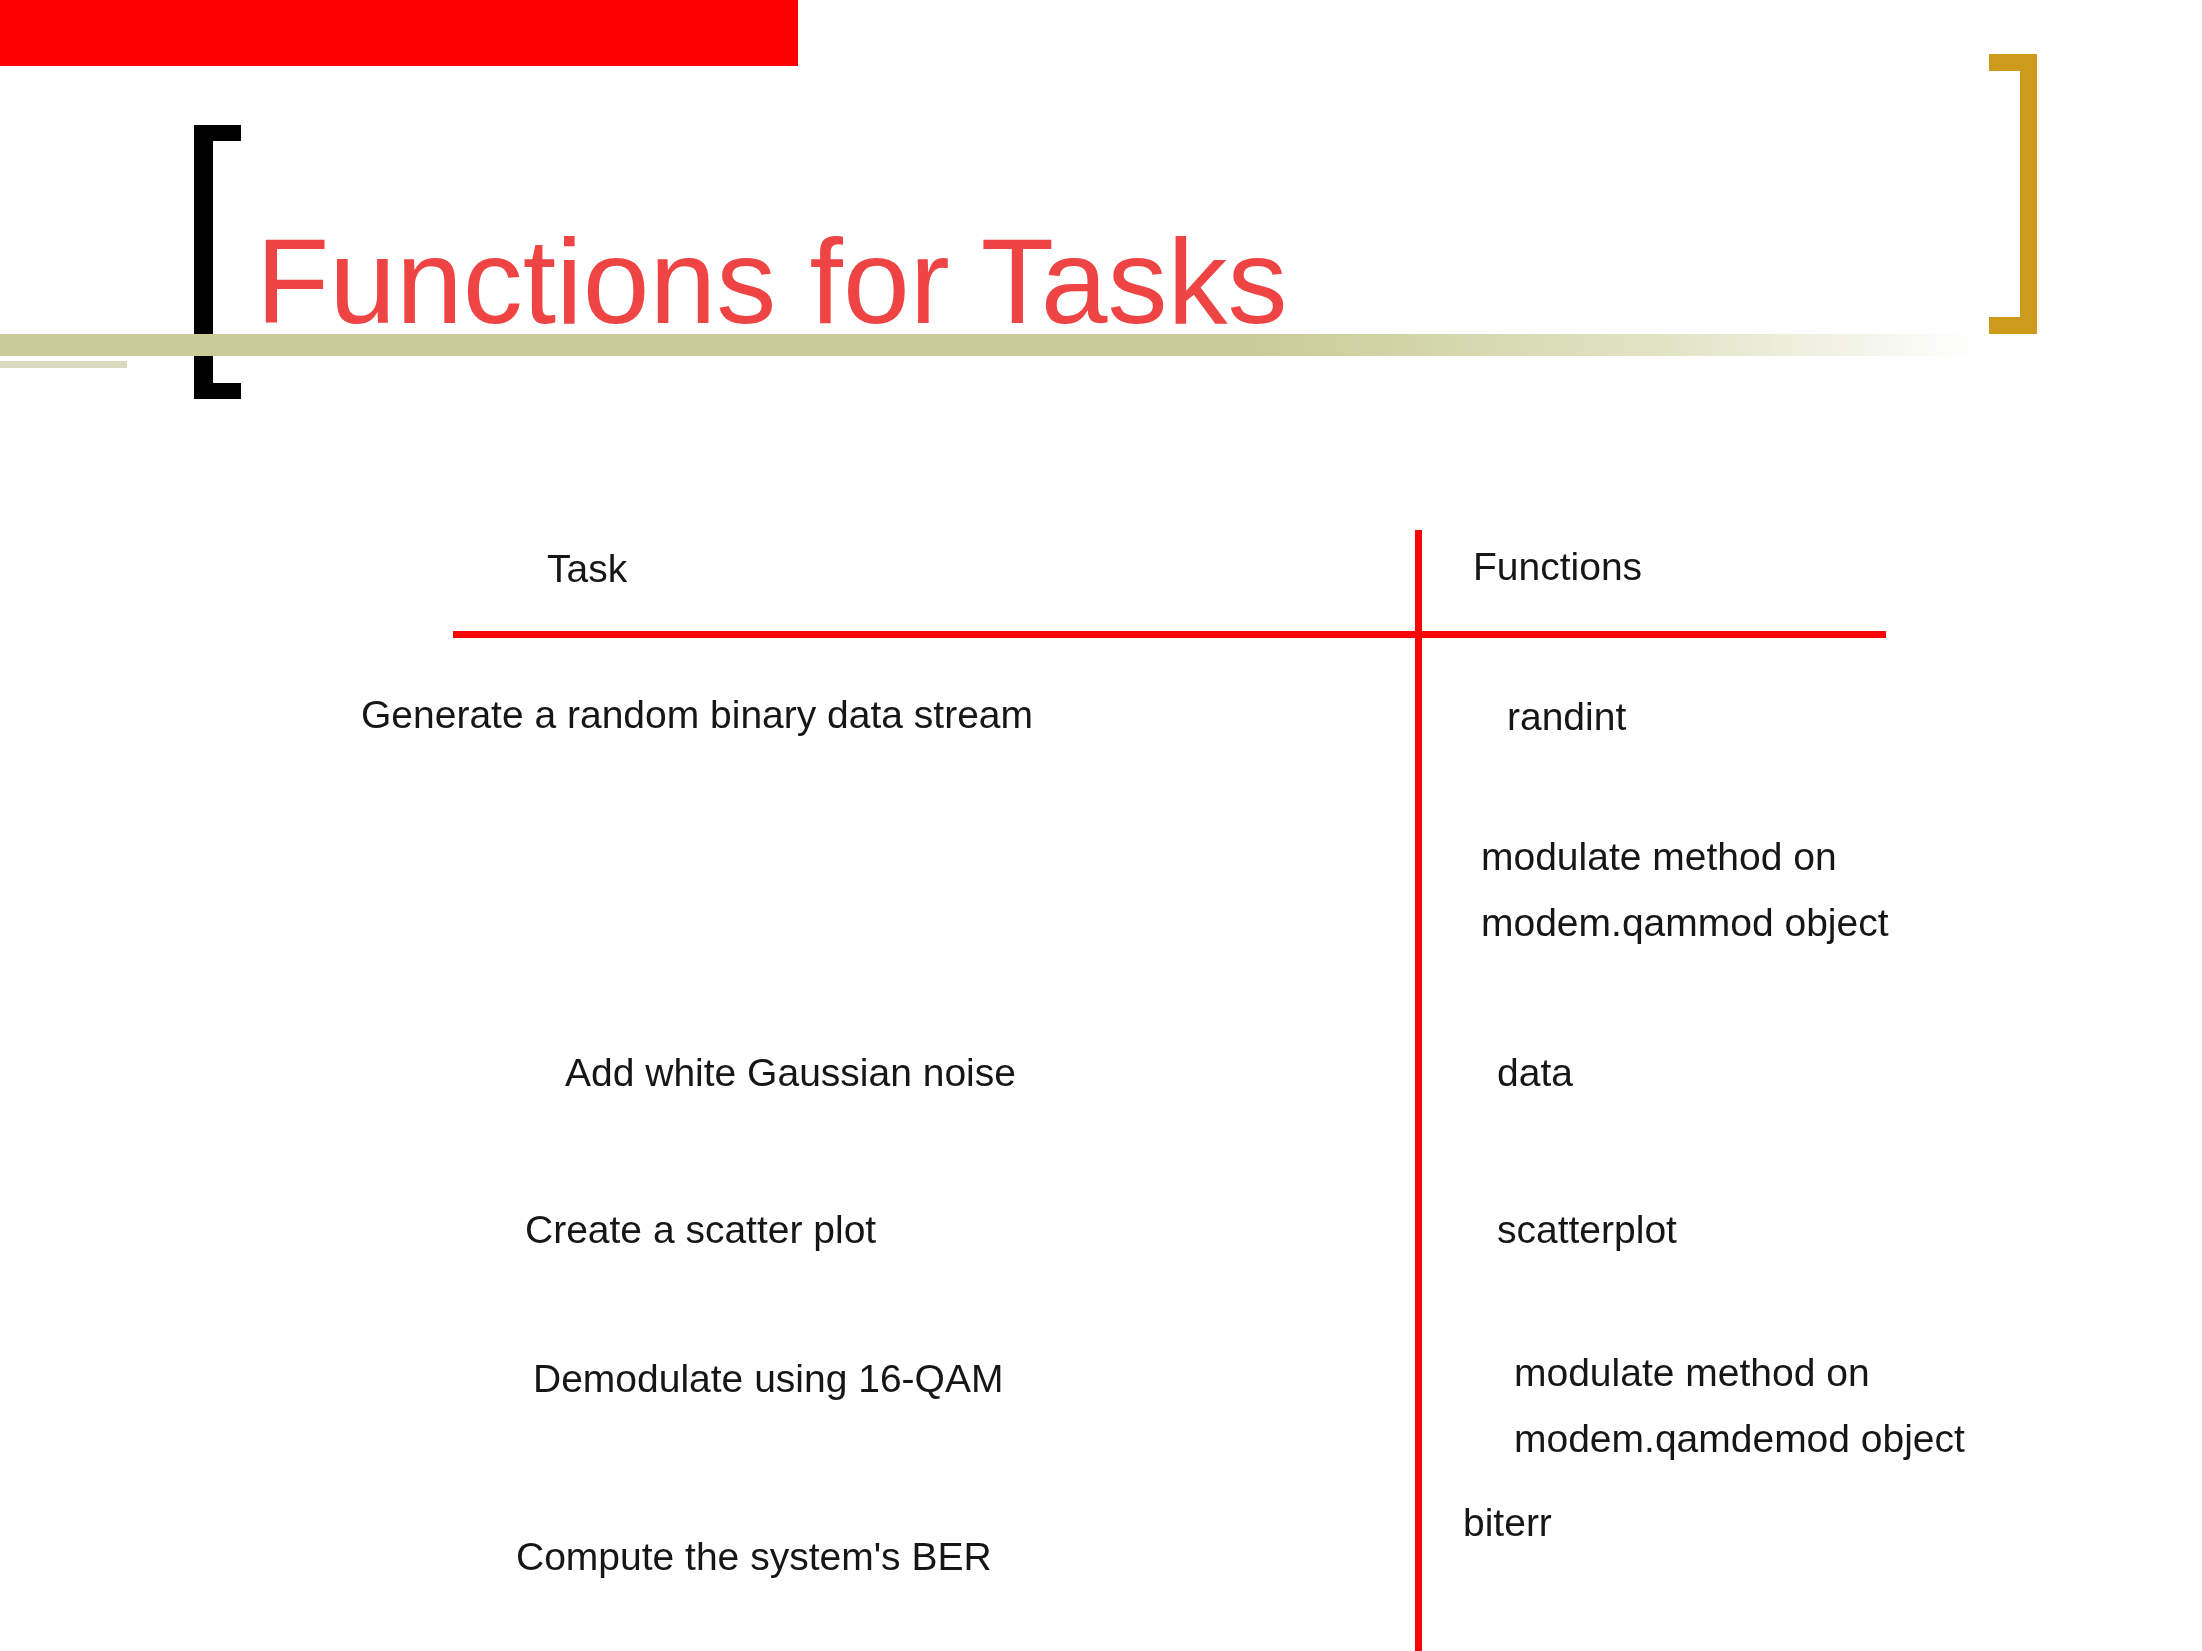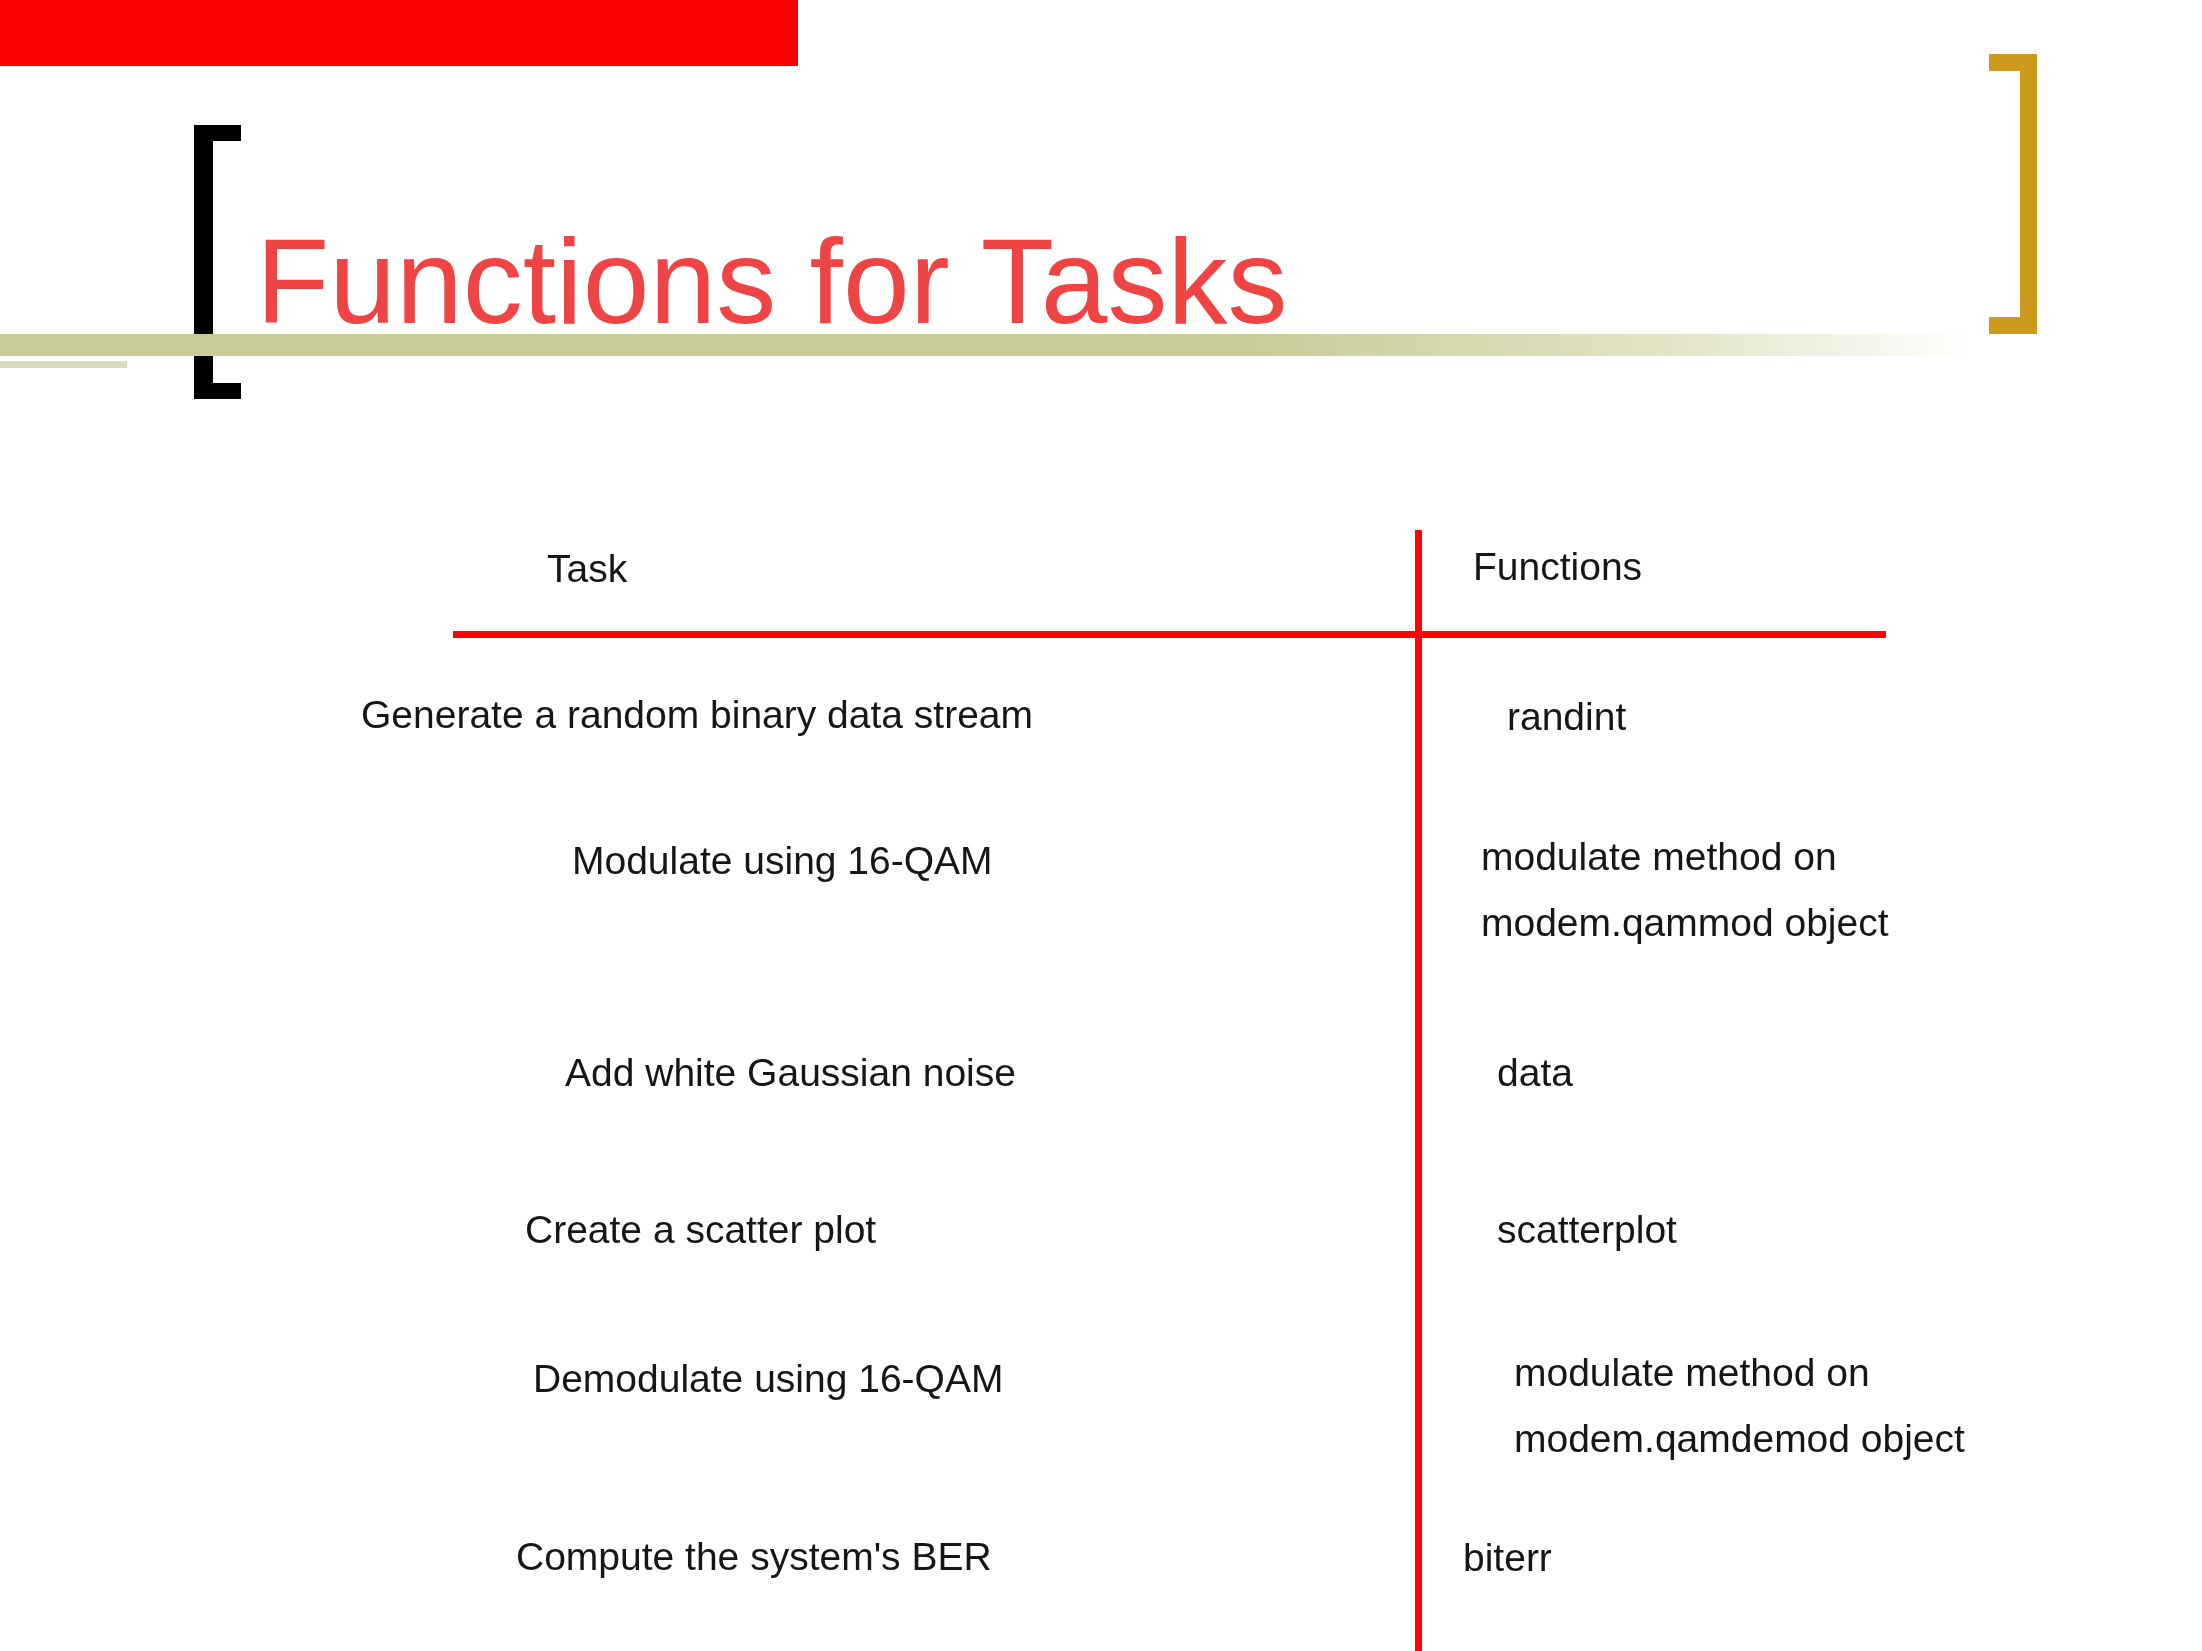--- a/index.html
+++ b/index.html
@@ -94,21 +94,21 @@
   .r2-task { left: 565px;  top: 1053px; }
   .r2-fn   { left: 1497px; top: 1053px; }
 
   .r3-task { left: 525px;  top: 1210px; }
   .r3-fn   { left: 1497px; top: 1210px; }
 
   .r4-task { left: 533px;  top: 1359px; text-align: center; }
   .r4-fn   { left: 1514px; top: 1340px; }
 
   .r5-task { left: 516px;  top: 1537px; }
-  .r5-fn   { left: 1463px; top: 1538px; text-align: right; }
+  .r5-fn   { left: 1463px; top: 1503px; text-align: right; }
 </style>
 </head>
 <body>
 
 <div class="slide">
 
   <div class="abs top-red-bar"></div>
 
   <div class="abs left-bracket"></div>
   <div class="abs gold-bracket"></div>
@@ -120,21 +120,20 @@
 
   <div class="abs rule-h"></div>
   <div class="abs rule-v"></div>
 
   <div class="cell hdr-task">Task</div>
   <div class="cell hdr-functions">Functions</div>
 
   <div class="cell r0-task">Generate a random binary data stream</div>
   <div class="cell r0-fn">randint</div>
 
-  <div class="cell r1-task">Modulate using 16-QAM</div>
   <div class="cell multi r1-fn">
     <div>modulate method on</div>
     <div>modem.qammod object</div>
   </div>
 
   <div class="cell r2-task">Add white Gaussian noise</div>
   <div class="cell r2-fn">data</div>
 
   <div class="cell r3-task">Create a scatter plot</div>
   <div class="cell r3-fn">scatterplot</div>

